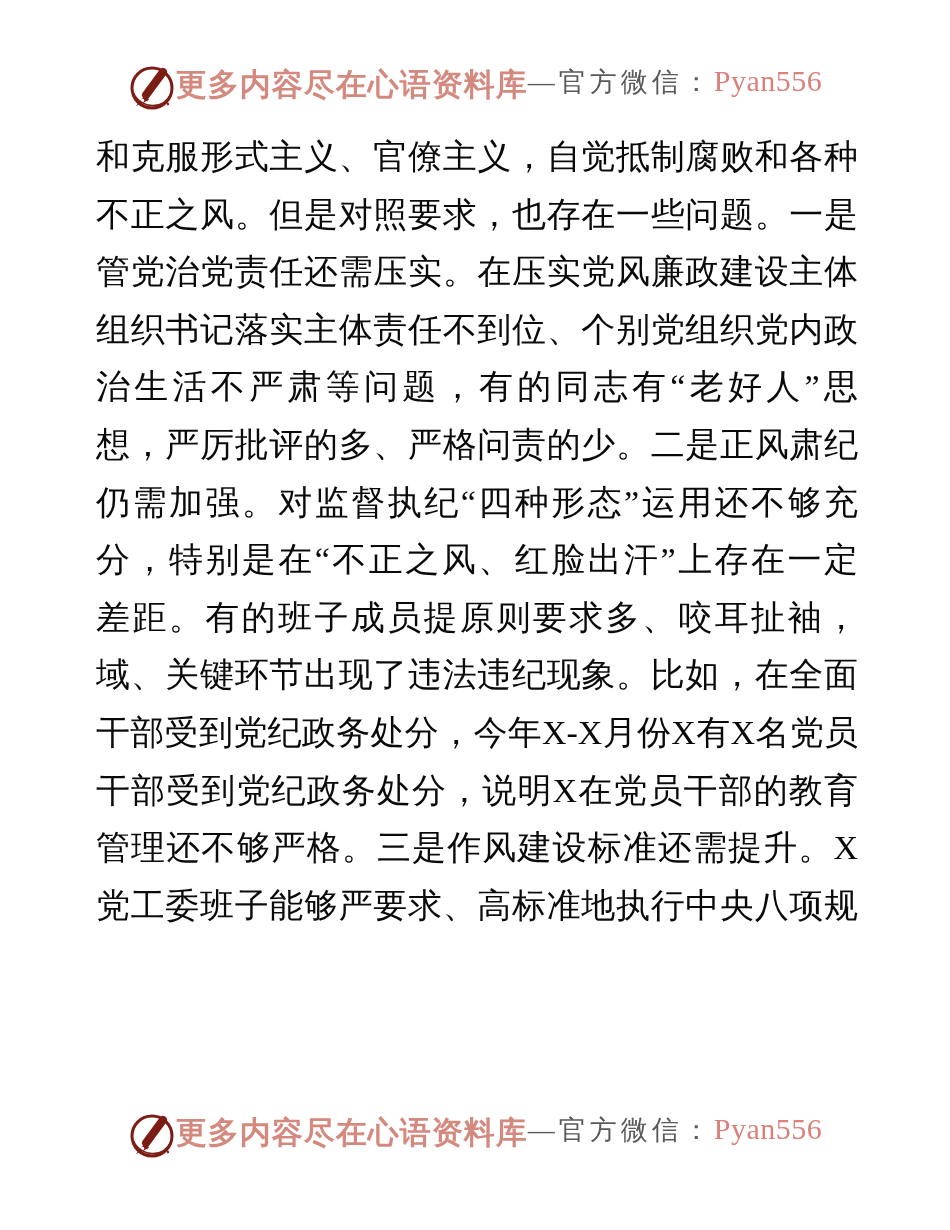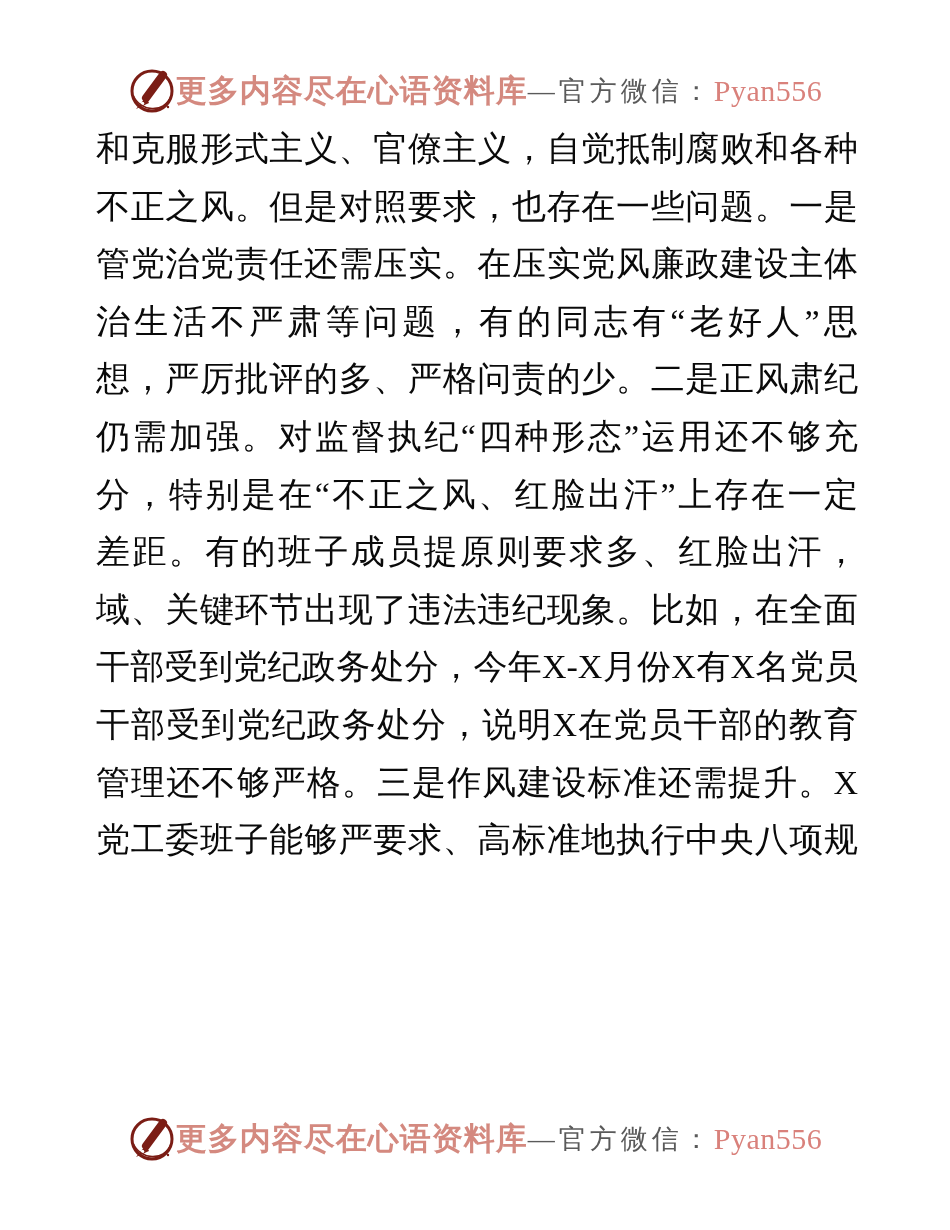--- a/index.html
+++ b/index.html
@@ -16,21 +16,21 @@
     position:relative;
     width:950px;height:1230px;
     background:var(--page-bg);
     overflow:hidden;
     font-family:"Liberation Serif","DejaVu Serif",serif;
   }
   
   .watermark{
     position:absolute;
     left:0;width:100%;
-    display:flex;align-items:center;justify-content:center;
+    display:flex;justify-content:center;
     white-space:nowrap;
   }
   .watermark.header{top:64px;height:54px;}
   .watermark.footer{top:1112px;height:54px;}
   .wm-logo{
     width:48px;height:48px;flex:0 0 auto;
     color:var(--logo);
     display:block;
   }
   .wm-brand{
@@ -46,21 +46,21 @@
   }
   .wm-id{
     font-family:Liberation Serif, serif;
     font-size:30px;
     color:var(--watermark-id);
     letter-spacing:0.5px;
   }
   
   .doc-body{
     position:absolute;
-    left:96px;top:120px;
+    left:96px;top:128px;
     width:762px;
     color:var(--body-text);
   }
   .doc-line{
     font-size:34px;
     line-height:57.6px;
     height:57.6px;
     text-align:justify;
     text-align-last:justify;
     text-justify:inter-character;
@@ -84,25 +84,26 @@
     </svg>
     <span class="wm-brand">更多内容尽在心语资料库</span>
       <span class="wm-sep">—官方微信：</span>
       <span class="wm-id">Pyan556</span>
   </div>
 
   <div class="doc-body">
     <div class="doc-line">和克服形式主义、官僚主义，自觉抵制腐败和各种</div>
     <div class="doc-line">不正之风。但是对照要求，也存在一些问题。一是</div>
     <div class="doc-line">管党治党责任还需压实。在压实党风廉政建设主体</div>
+    <div class="doc-line">组织书记落实主体责任不到位、个别党组织党内政</div>
     <div class="doc-line">治生活不严肃等问题，有的同志有“老好人”思</div>
     <div class="doc-line">想，严厉批评的多、严格问责的少。二是正风肃纪</div>
     <div class="doc-line">仍需加强。对监督执纪“四种形态”运用还不够充</div>
     <div class="doc-line">分，特别是在“不正之风、红脸出汗”上存在一定</div>
-    <div class="doc-line">差距。有的班子成员提原则要求多、红脸出汗，</div>
+    <div class="doc-line">差距。有的班子成员提原则要求多、咬耳扯袖，</div>
     <div class="doc-line">域、关键环节出现了违法违纪现象。比如，在全面</div>
     <div class="doc-line">干部受到党纪政务处分，今年X-X月份X有X名党员</div>
     <div class="doc-line">干部受到党纪政务处分，说明X在党员干部的教育</div>
     <div class="doc-line">管理还不够严格。三是作风建设标准还需提升。X</div>
     <div class="doc-line">党工委班子能够严要求、高标准地执行中央八项规</div>
   </div>
 
   <div class="watermark footer">
     <svg class="wm-logo" viewBox="0 0 48 48" aria-hidden="true">
       <circle cx="24" cy="24" r="20" fill="none" stroke="currentColor" stroke-width="3"></circle>

